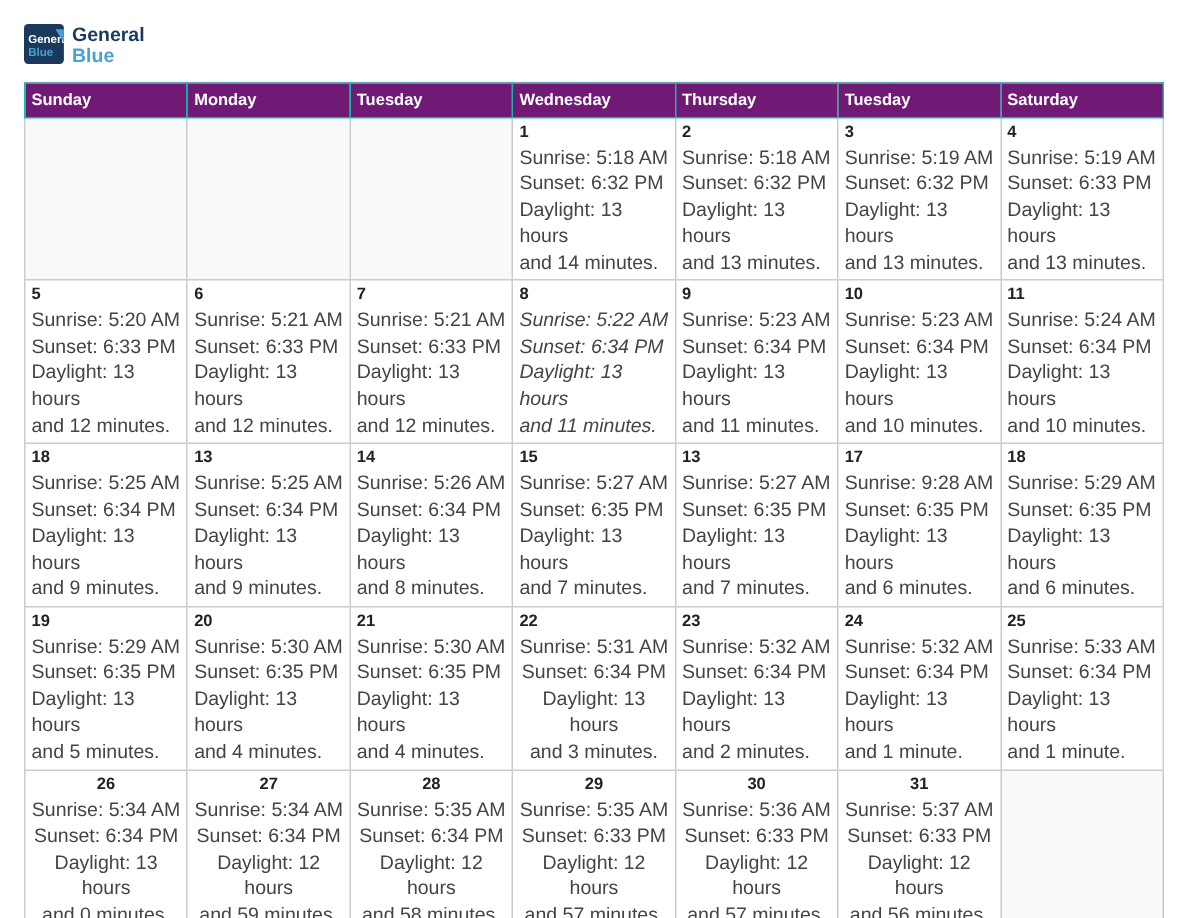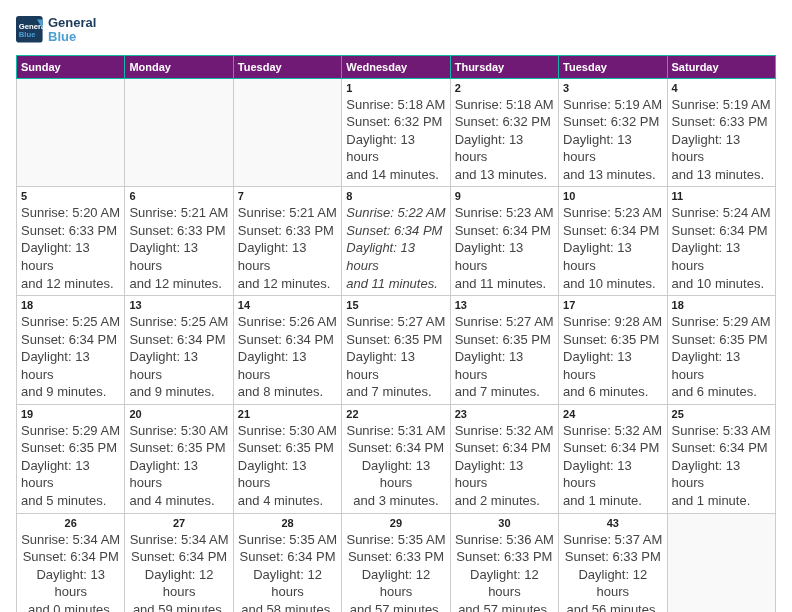--- a/index.html
+++ b/index.html
@@ -341,21 +341,21 @@
 and 57 minutes.</div>
           </td>
           <td class="last-row">
             <span class="day-num">30</span>
             <div class="day-info" style="white-space: pre-line;">Sunrise: 5:36 AM
 Sunset: 6:33 PM
 Daylight: 12 hours
 and 57 minutes.</div>
           </td>
           <td class="last-row">
-            <span class="day-num">43</span>
+            <span class="day-num">31</span>
             <div class="day-info" style="white-space: pre-line;">Sunrise: 5:37 AM
 Sunset: 6:33 PM
 Daylight: 12 hours
 and 56 minutes.</div>
           </td>
           <td class="last-row empty"></td>
         </tr>
       </tbody>
   </table>
 </div>

